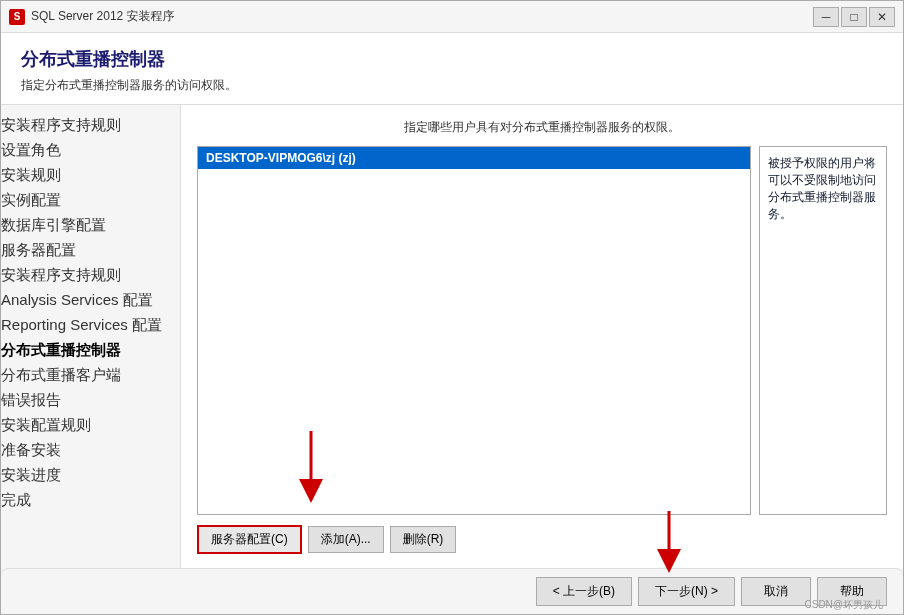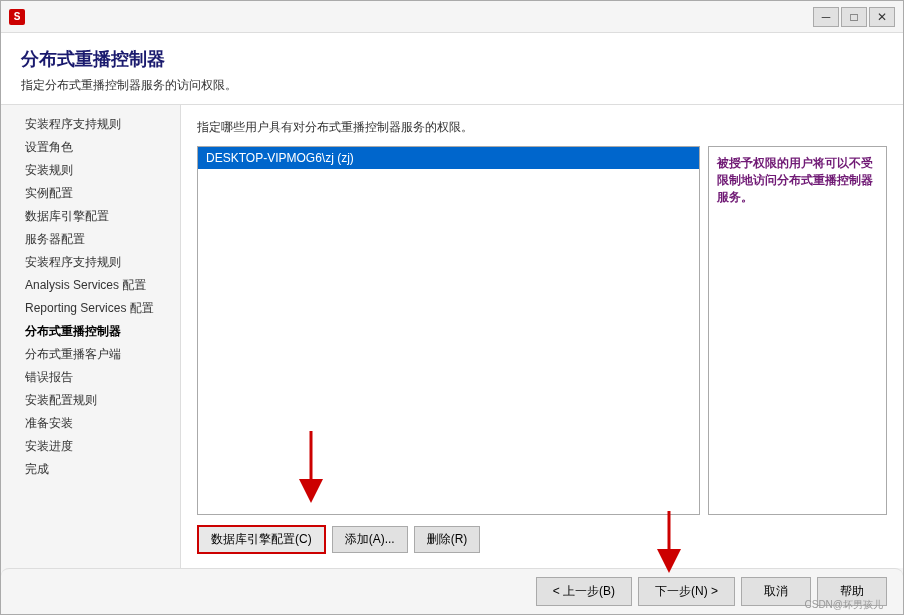--- a/index.html
+++ b/index.html
@@ -91,22 +91,22 @@
     }
 
     .sidebar {
       width: 180px;
       background: #f5f5f5;
       border-right: 1px solid #ddd;
       padding: 8px 0;
       overflow-y: auto;
     }
     .sidebar-item {
-      padding: 3px 24px;
-      font-size: 12px;
+      padding: 3px 0;
+      font-size: 15px;
       color: #333;
       cursor: pointer;
       white-space: nowrap;
     }
     .sidebar-item.active {
       font-weight: bold;
       color: #000;
     }
 
     .main-content {
@@ -114,20 +114,21 @@
       background: white;
       padding: 14px 16px;
       display: flex;
       flex-direction: column;
       overflow: hidden;
     }
     .main-description {
       font-size: 12px;
       color: #333;
       margin-bottom: 10px;
+      text-align: center;
     }
 
     .panel-area {
       display: flex;
       flex: 1;
       gap: 8px;
       overflow: hidden;
     }
     .user-list-panel {
       flex: 1;
@@ -136,30 +137,30 @@
       overflow-y: auto;
     }
     .user-list-item {
       padding: 4px 8px;
       font-size: 12px;
       cursor: pointer;
     }
     .user-list-item.selected {
       background: #0066cc;
       color: white;
+      font-weight: bold;
     }
     .info-panel {
-      width: 179px;
+      width: 128px;
       border: 1px solid #aaa;
       background: white;
       padding: 8px;
       font-size: 12px;
-      color: #701a75;
+      color: #0f172a;
       overflow: auto;
-      font-weight: bold;
     }
 
     .button-row {
       display: flex;
       gap: 6px;
       margin-top: 10px;
       align-items: center;
     }
     .btn {
       padding: 4px 12px;
@@ -216,20 +217,21 @@
     }
   </style>
 </head>
 <body>
 
 <div class="window" style="position:relative;">
 
   <div class="title-bar">
     <div class="title-bar-left">
       <div class="title-bar-icon">S</div>
+      <span class="title-bar-text">SQL Server 2012 安装程序</span>
     </div>
     <div class="title-bar-controls">
       <button class="title-btn">─</button>
       <button class="title-btn">□</button>
       <button class="title-btn close">✕</button>
     </div>
   </div>
 
   <div class="header-section">
     <div class="header-title">分布式重播控制器</div>
@@ -261,21 +263,21 @@
       <div class="main-description">指定哪些用户具有对分布式重播控制器服务的权限。</div>
 
       <div class="panel-area">
         <div class="user-list-panel">
           <div class="user-list-item selected">DESKTOP-VIPMOG6\zj (zj)</div>
         </div>
         <div class="info-panel">被授予权限的用户将可以不受限制地访问分布式重播控制器服务。</div>
       </div>
 
       <div class="button-row" style="position:relative;">
-        <button class="btn highlighted">数据库引擎配置(C)</button>
+        <button class="btn highlighted">服务器配置(C)</button>
         <button class="btn">添加(A)...</button>
         <button class="btn">删除(R)</button>
       </div>
     </div>
   </div>
 
   <div class="footer">
     <button class="footer-btn">&lt; 上一步(B)</button>
     <button class="footer-btn">下一步(N) &gt;</button>
     <button class="footer-btn">取消</button>

